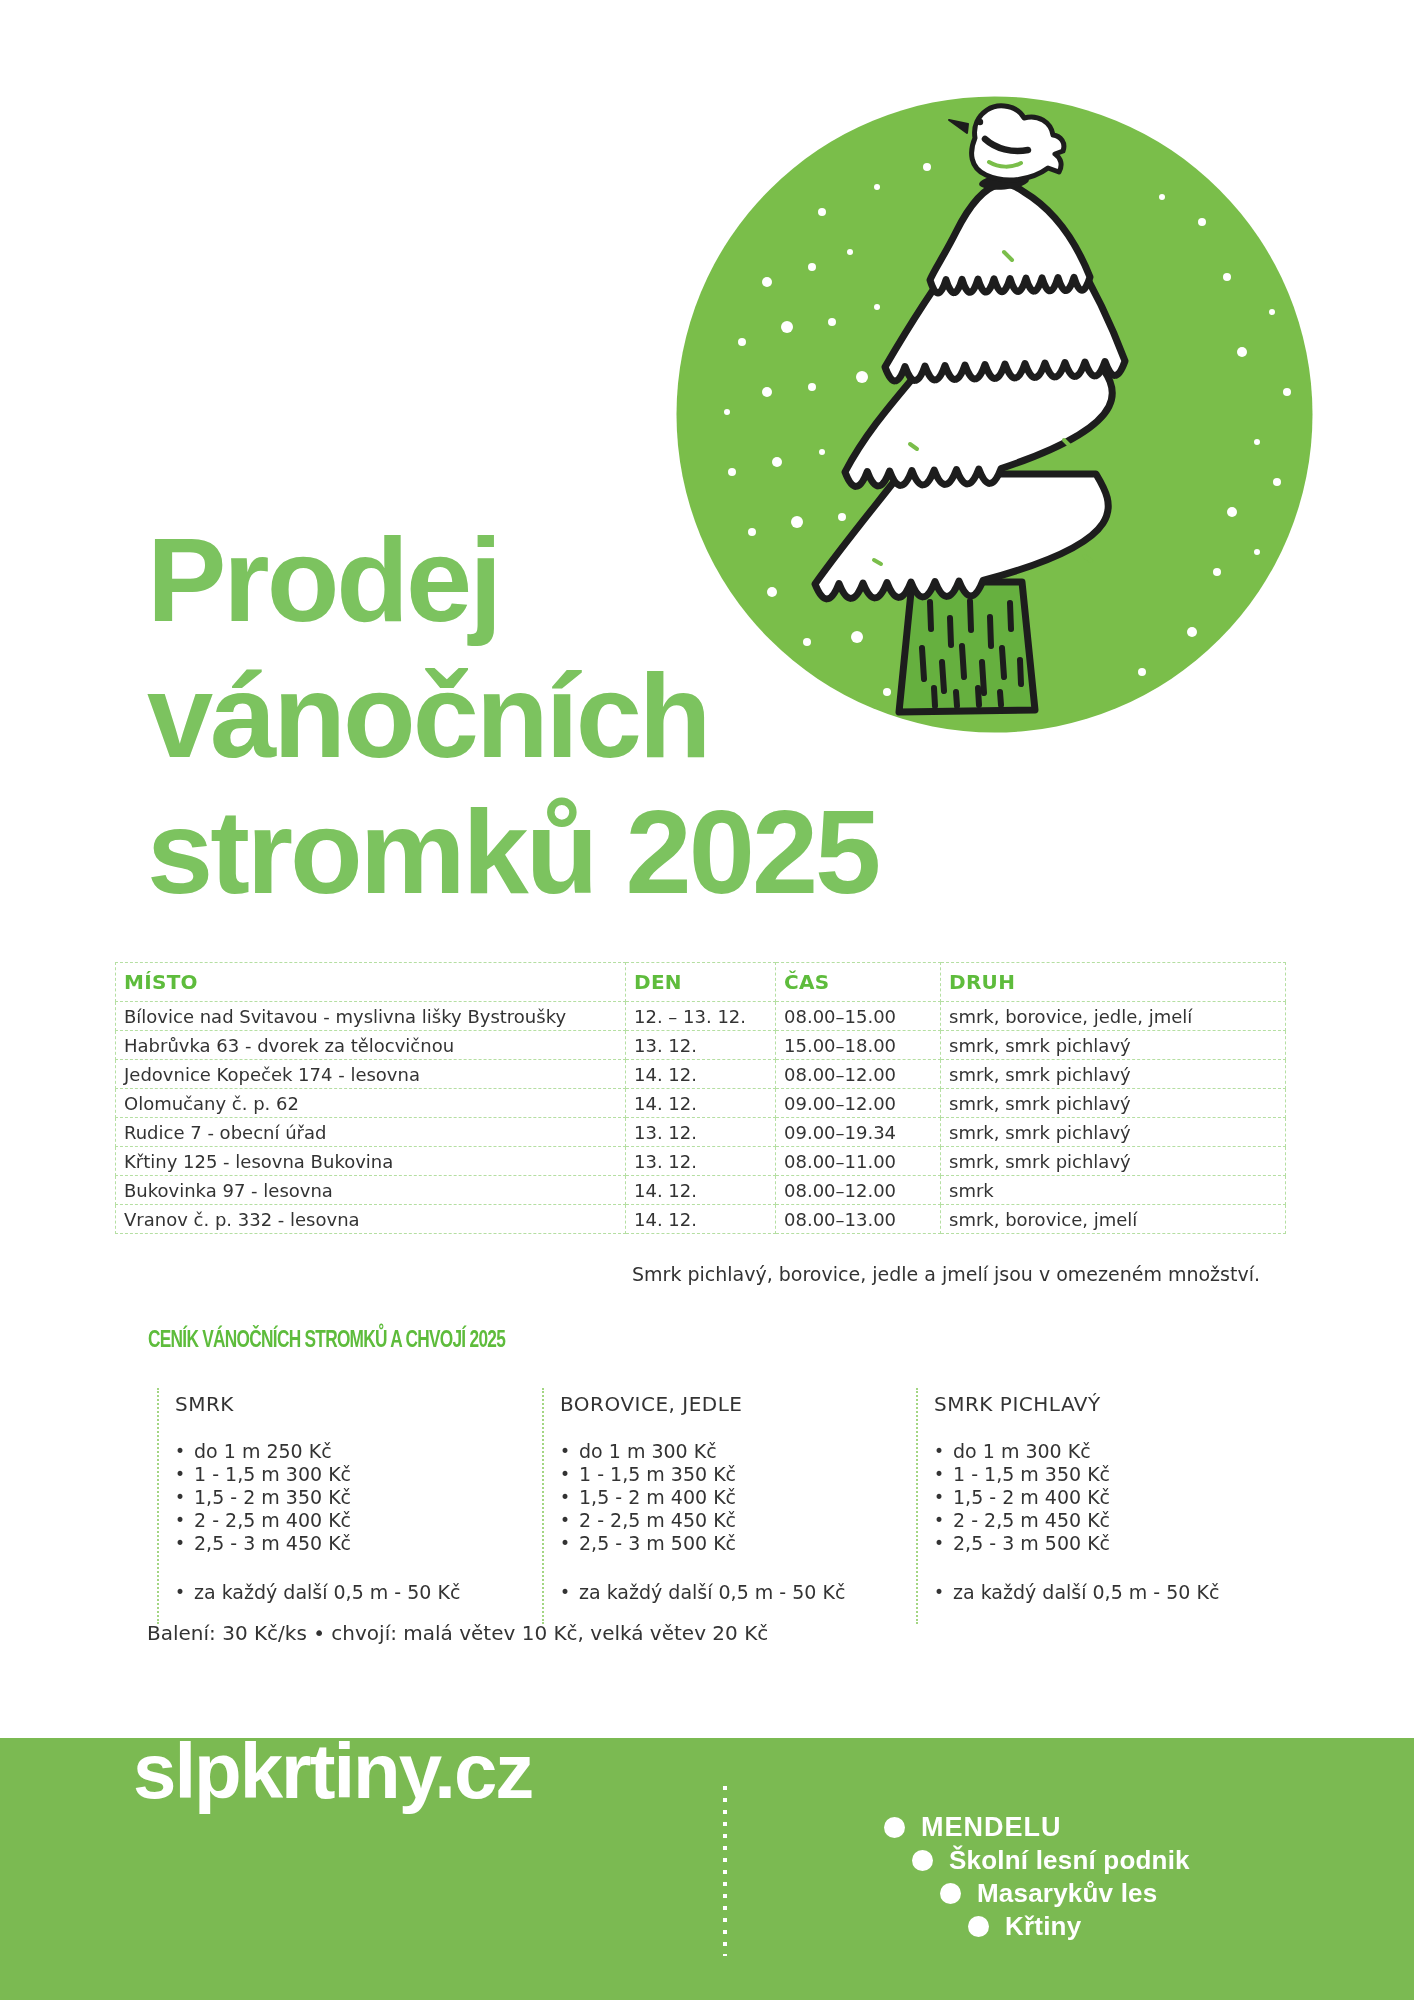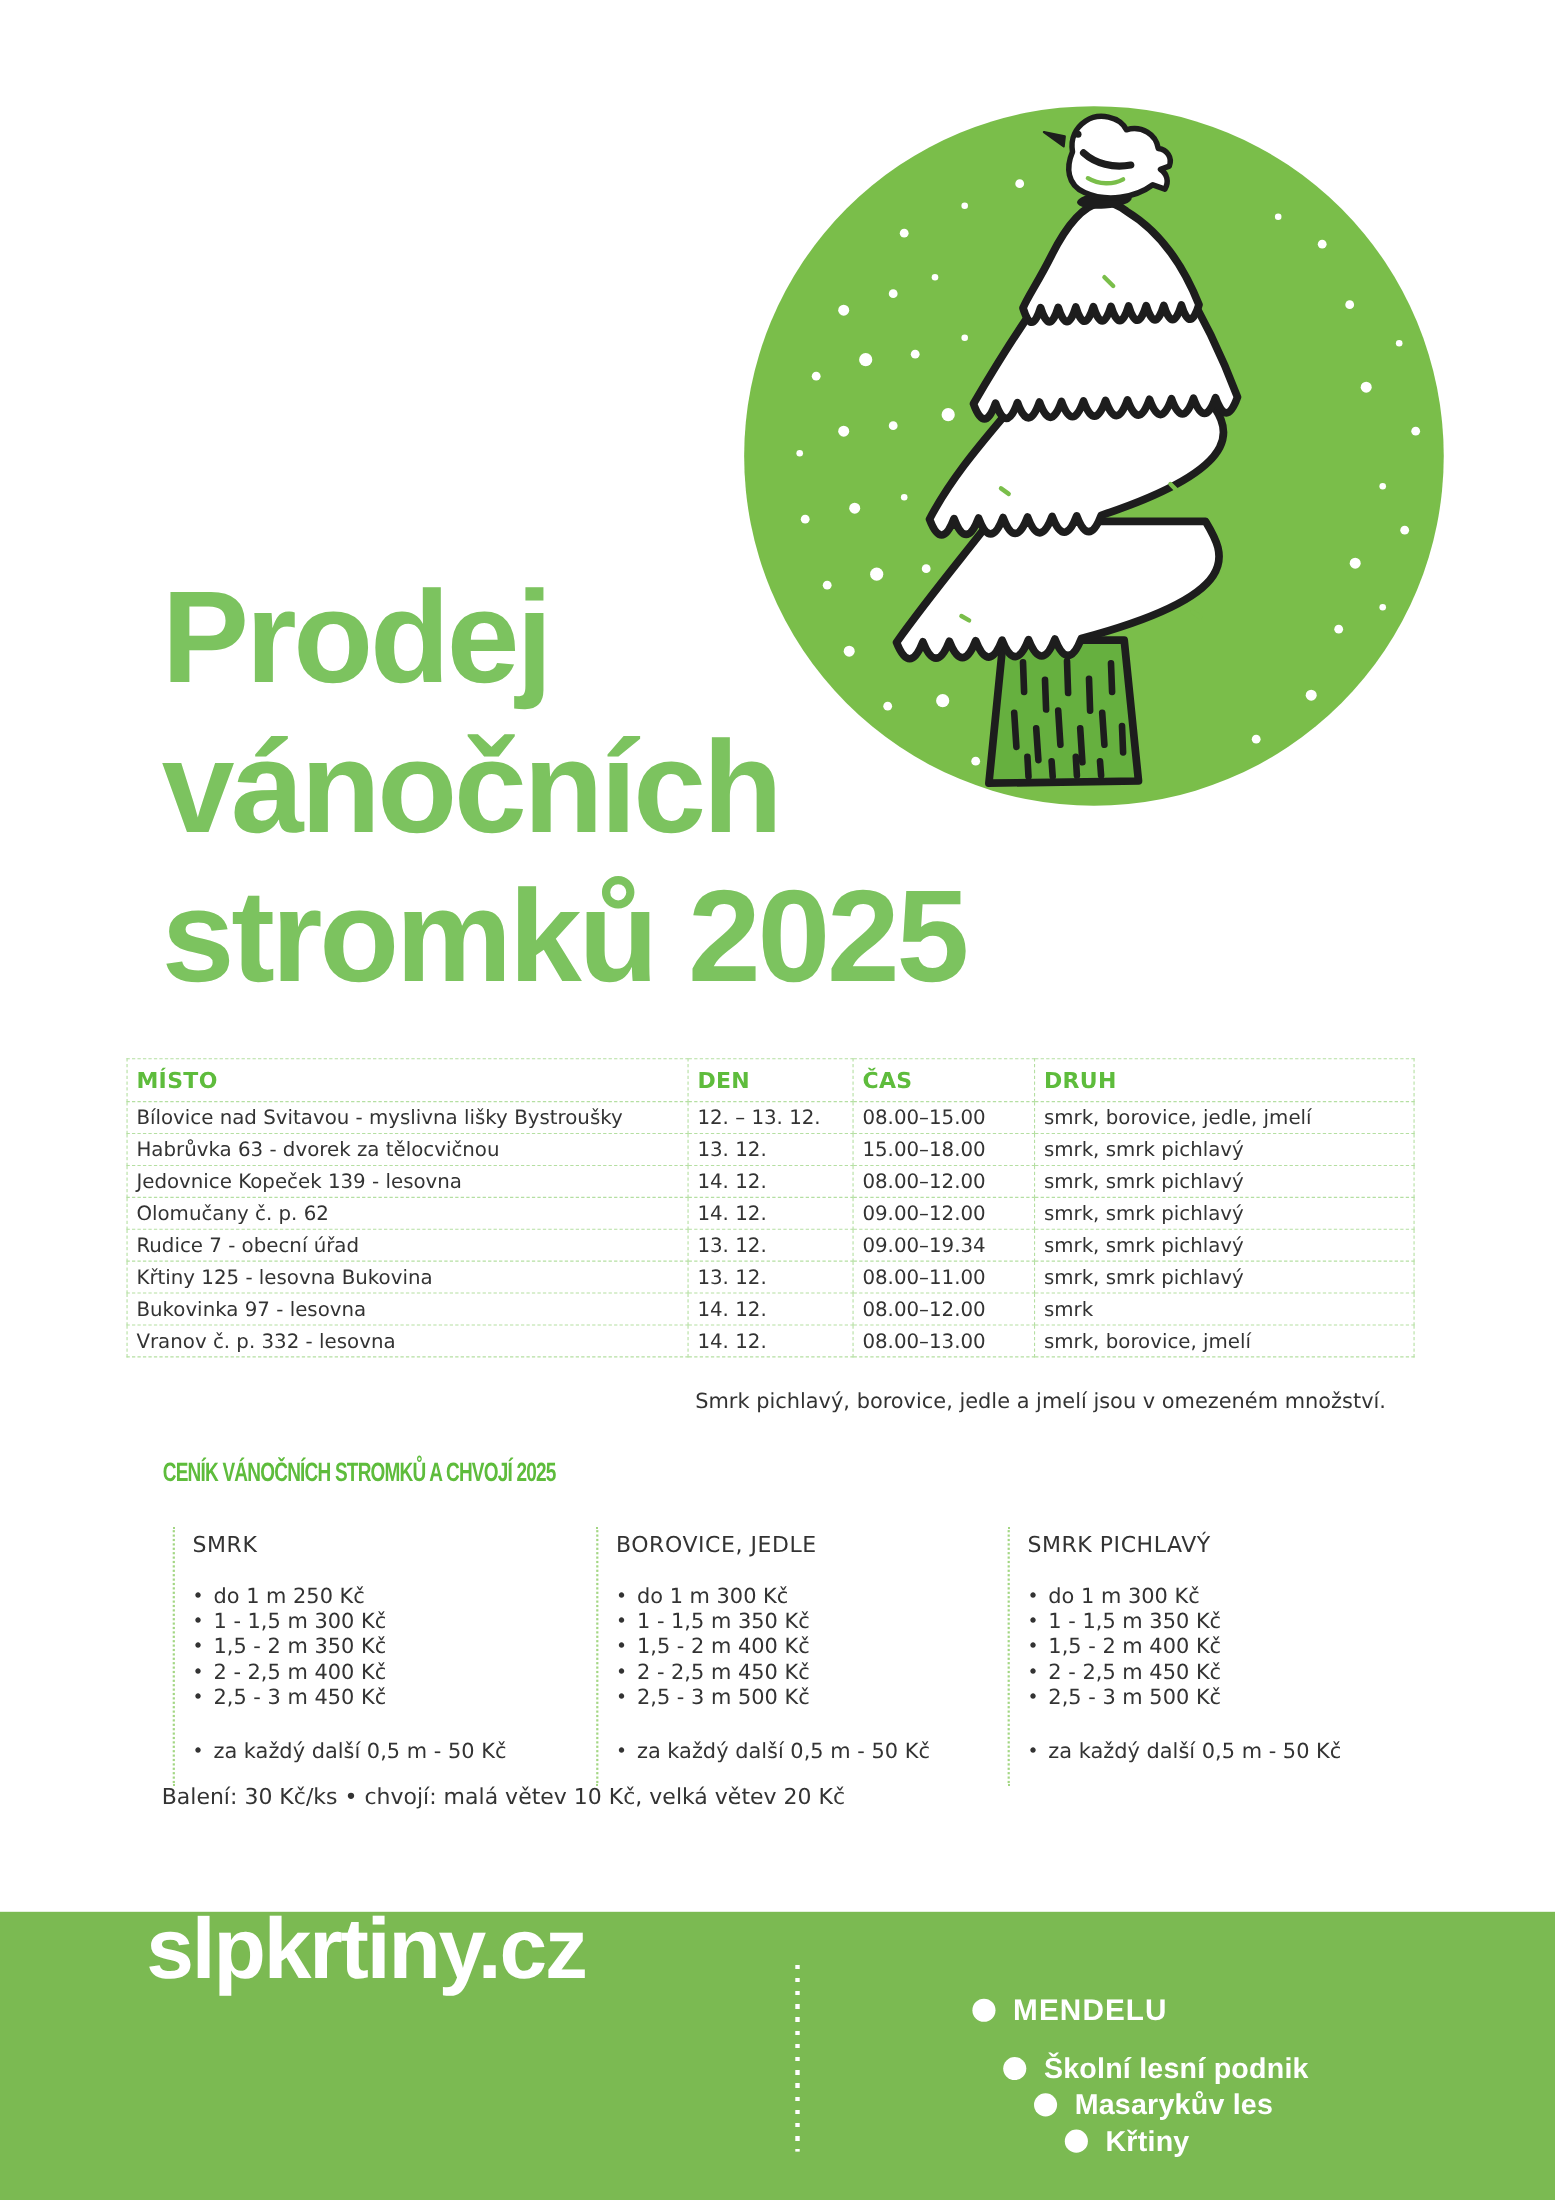--- a/index.html
+++ b/index.html
@@ -92,21 +92,21 @@
   .org-row { display:flex; align-items:center; height:33px; gap:16px; }
   .org-bullet {
     width:21px; height:21px; border-radius:50%; background:#ffffff; flex:0 0 21px;
   }
   .org-text {
     font-family:"Liberation Sans", sans-serif;
     font-size:26px; font-weight:700; color:#ffffff; letter-spacing:0.2px;
     white-space:nowrap;
   }
   .org-row:nth-child(1) .org-text { font-weight:800; letter-spacing:1px; font-size:27px; }
-  .org-row:nth-child(2) { margin-left:28px;margin-top:20px; }
+  .org-row:nth-child(2) { margin-left:28px; }
   .org-row:nth-child(3) { margin-left:56px; }
   .org-row:nth-child(4) { margin-left:84px; }
 </style>
 </head>
 <body>
 
 <div class="page">
 
   <svg class="hero" viewBox="0 0 645 645" aria-hidden="true">
     <circle cx="322.5" cy="322.5" r="318" fill="#7abe4a"></circle>
@@ -232,21 +232,21 @@
           <td>08.00–15.00</td>
           <td>smrk, borovice, jedle, jmelí</td>
         </tr>
         <tr>
           <td>Habrůvka 63 - dvorek za tělocvičnou</td>
           <td>13. 12.</td>
           <td>15.00–18.00</td>
           <td>smrk, smrk pichlavý</td>
         </tr>
         <tr>
-          <td>Jedovnice Kopeček 139 - lesovna</td>
+          <td>Jedovnice Kopeček 174 - lesovna</td>
           <td>14. 12.</td>
           <td>08.00–12.00</td>
           <td>smrk, smrk pichlavý</td>
         </tr>
         <tr>
           <td>Olomučany č. p. 62</td>
           <td>14. 12.</td>
           <td>09.00–12.00</td>
           <td>smrk, smrk pichlavý</td>
         </tr>

